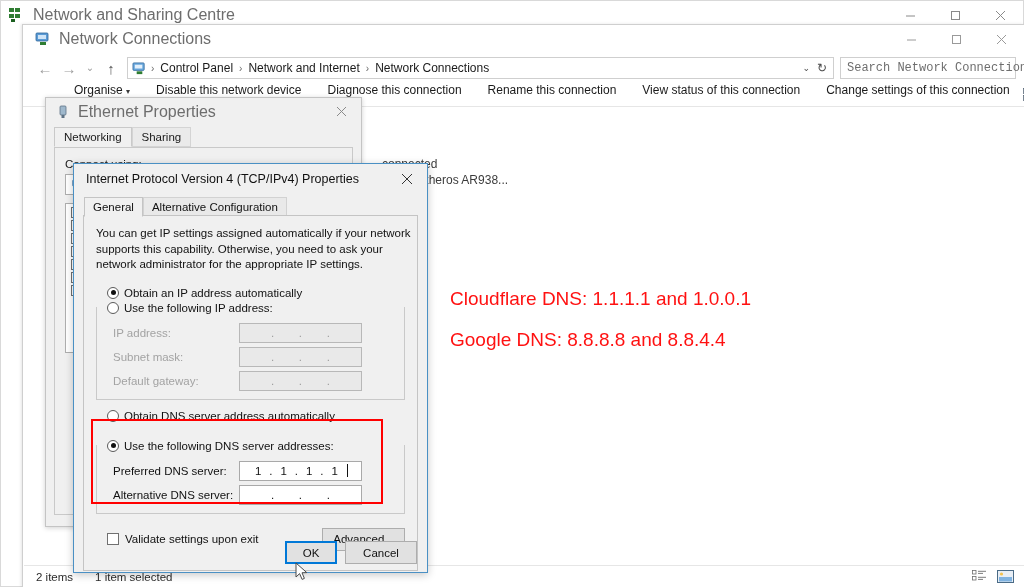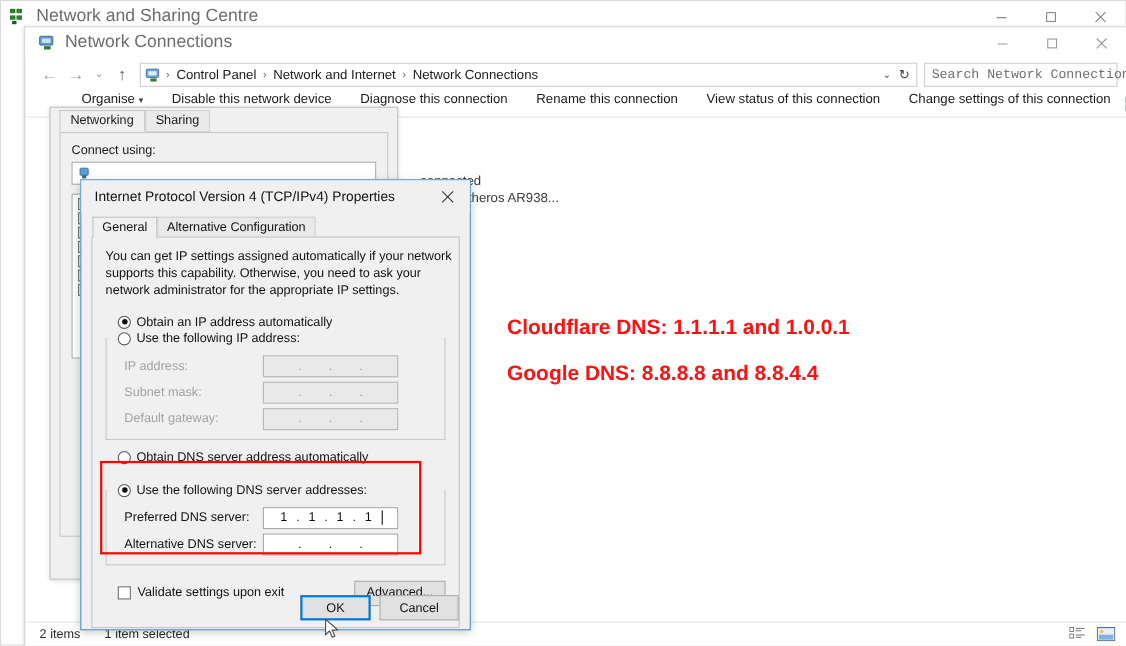--- a/index.html
+++ b/index.html
@@ -202,21 +202,21 @@
     width:12px; height:12px; border:1px solid #707070; background:#fff; flex:0 0 auto;
   }
   .btn {
     border:1px solid #adadad; background:#e1e1e1; font-size:11.5px; color:#111;
     height:23px; display:inline-flex; align-items:center; justify-content:center;
     padding:0 10px; white-space:nowrap;
   }
   .btn.default { border:2px solid #0078d7; background:#e1e1e1; }
 
   
-  #annotations { position:absolute; left:461px; top:288px; z-index:6;font-weight:bold; }
+  #annotations { position:absolute; left:450px; top:288px; z-index:6; }
   .anno {
     color:#ff1111; font-size:19px; white-space:nowrap; margin-bottom:19px;
     font-family:"Liberation Sans", sans-serif;
   }
 
   
   #cursor { position:absolute; left:295px; top:562px; z-index:50; }
 </style>
 </head>
 <body>
@@ -371,20 +371,37 @@
           <rect x="0.5" y="0.5" width="16" height="12" fill="#e8eef5" stroke="#4a6b86" stroke-width="1"></rect>
           <rect x="2" y="7" width="13" height="4.5" fill="#7fb2e0"></rect>
           <circle cx="4.5" cy="4" r="1.6" fill="#f2c14e"></circle>
         </svg>
       </span>
     </span>
   </div>
 </div>
 
 <div class="win" id="ethprops">
+  <div class="titlebar">
+    <span style="display:inline-block;width:14px;height:14px;">
+      <svg width="14" height="14" viewBox="0 0 14 14">
+        <rect x="4" y="1" width="6" height="9" rx="1" fill="#9fb8cc" stroke="#5e7285" stroke-width="0.8"></rect>
+        <rect x="5.5" y="10" width="3" height="3" fill="#5e7285"></rect>
+      </svg>
+    </span>
+    <span class="tb-title">Ethernet Properties</span>
+    <div class="winbtns">
+      <div class="winbtn">
+        <svg width="11" height="11" viewBox="0 0 11 11">
+            <line x1="1" y1="1" x2="10" y2="10" stroke="#8a8a8a" stroke-width="1"></line>
+            <line x1="10" y1="1" x2="1" y2="10" stroke="#8a8a8a" stroke-width="1"></line>
+          </svg>
+      </div>
+    </div>
+  </div>
   <div class="tabstrip">
     <div class="tab active">Networking</div>
     <div class="tab inactive">Sharing</div>
   </div>
   <div class="tabpanel">
     <div class="eth-label">Connect using:</div>
     <div class="eth-field">
       <span style="display:inline-block;width:13px;height:13px;">
         <svg width="13" height="13" viewBox="0 0 14 14">
           <rect x="3" y="2" width="8" height="7" rx="1" fill="#5b9bd5" stroke="#2f6699" stroke-width="0.8"></rect>
@@ -536,21 +553,21 @@
     <div style="display:flex; align-items:center; margin-top:14px; padding-left:11px;">
       <span class="chkrow">
         <span class="chk"></span>
         <span class="radio-label">Validate settings upon exit</span>
       </span>
       <span class="btn" style="margin-left:auto; min-width:78px;">Advanced...</span>
     </div>
   </div>
 
   <div style="position:absolute; right:10px; bottom:8px; display:flex; gap:8px;">
-    <span class="btn default" style="width:64px;">OK</span>
+    <span class="btn default" style="width:52px;">OK</span>
     <span class="btn" style="width:72px;">Cancel</span>
   </div>
 
   <div id="dns-highlight" style="left:17px; top:255px; width:292px; height:85px;"></div>
 </div>
 
 <div id="annotations">
   <div class="anno">Cloudflare DNS: 1.1.1.1 and 1.0.0.1</div>
   <div class="anno">Google DNS: 8.8.8.8 and 8.8.4.4</div>
 </div>

